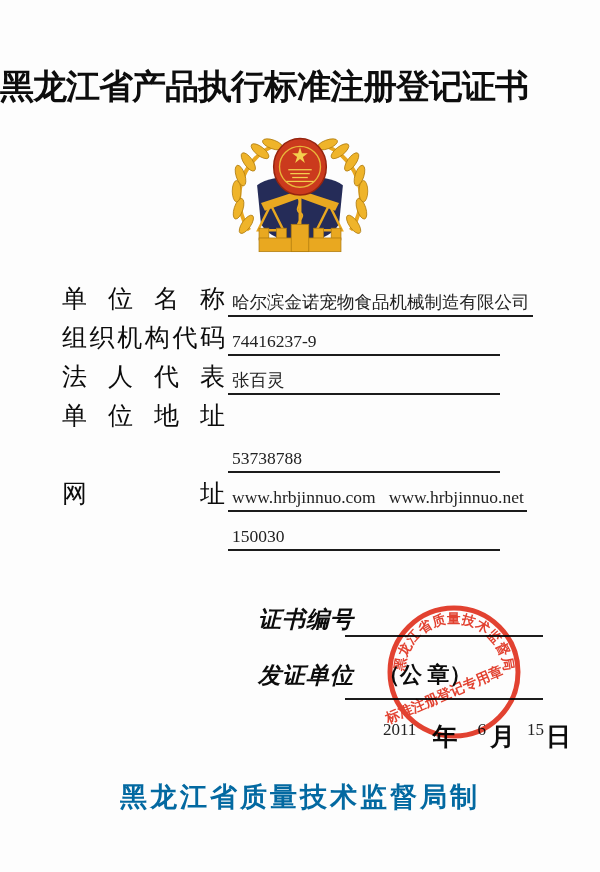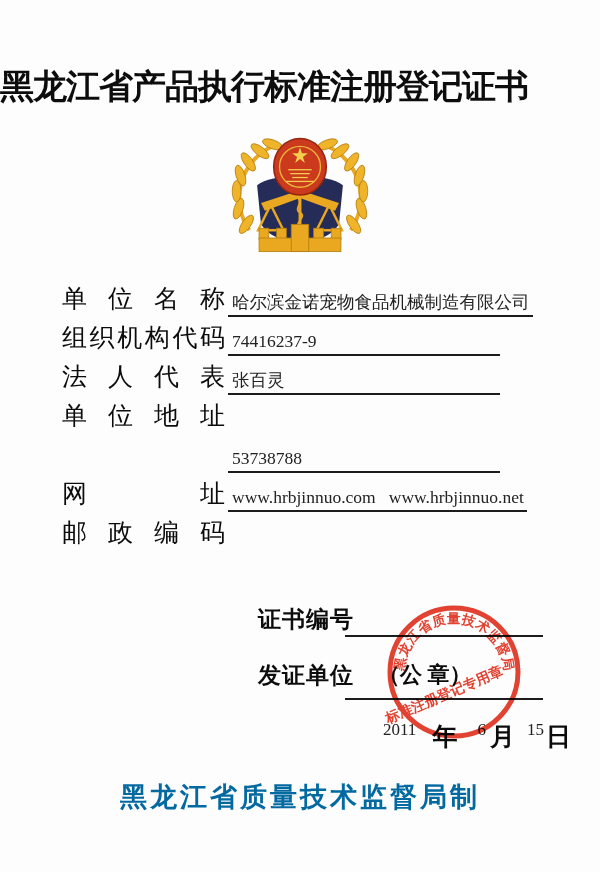--- a/index.html
+++ b/index.html
@@ -24,21 +24,21 @@
     text-align:justify; text-align-last:justify; color:#0c0c0c;
   }
   .form-value {
     position:absolute; left:166px; top:7px; min-width:272px;
     border-bottom:2px solid #1c1c1c; padding:0 3px 1px 4px;
     font-size:17.5px; line-height:23px; white-space:pre; color:#222;
   }
 
   .certsec-label {
     position:absolute; font-size:23px; font-weight:bold;
-    letter-spacing:1px; color:#0c0c0c;
+    letter-spacing:1px; color:#0c0c0c;font-style:italic;
   }
   .cert-line { position:absolute; width:198px; border-bottom:2px solid #1c1c1c; }
   .issuer-note { position:absolute; font-size:22px; font-weight:bold; color:#0c0c0c; }
 
   .date-row {
     position:absolute; left:383px; top:720px;
     display:flex; align-items:flex-start;
   }
   .date-num  { font-size:17px; color:#222; }
   .date-unit { font-size:25px; font-weight:bold; color:#0c0c0c; }
@@ -135,21 +135,21 @@
       <div class="form-label">单位地址</div>
     </div>
     <div class="form-row">
       <div class="form-value">53738788</div>
     </div>
     <div class="form-row">
       <div class="form-label">网址</div>
       <div class="form-value">www.hrbjinnuo.com   www.hrbjinnuo.net</div>
     </div>
     <div class="form-row">
-      <div class="form-label">邮政编码</div>
+      <div class="form-value">150030</div>
     </div>
   </div>
 
   <div class="certsec-label" style="left:258px; top:604px;">证书编号</div>
   <div class="cert-line" style="left:345px; top:635px;"></div>
 
   <div class="certsec-label" style="left:258px; top:660px;">发证单位</div>
   <div class="issuer-note" style="left:378px; top:660px;">（公 章）</div>
   <div class="cert-line" style="left:345px; top:698px;"></div>
 

